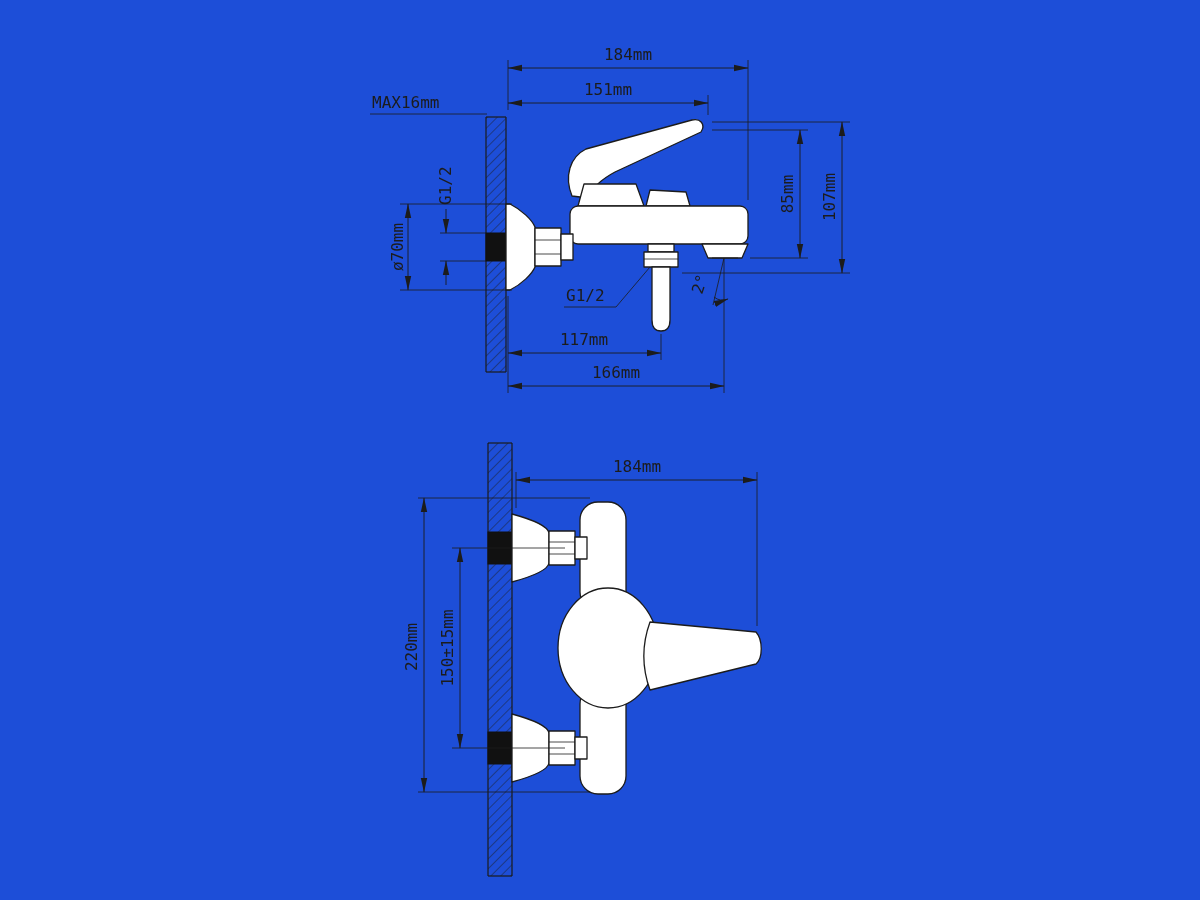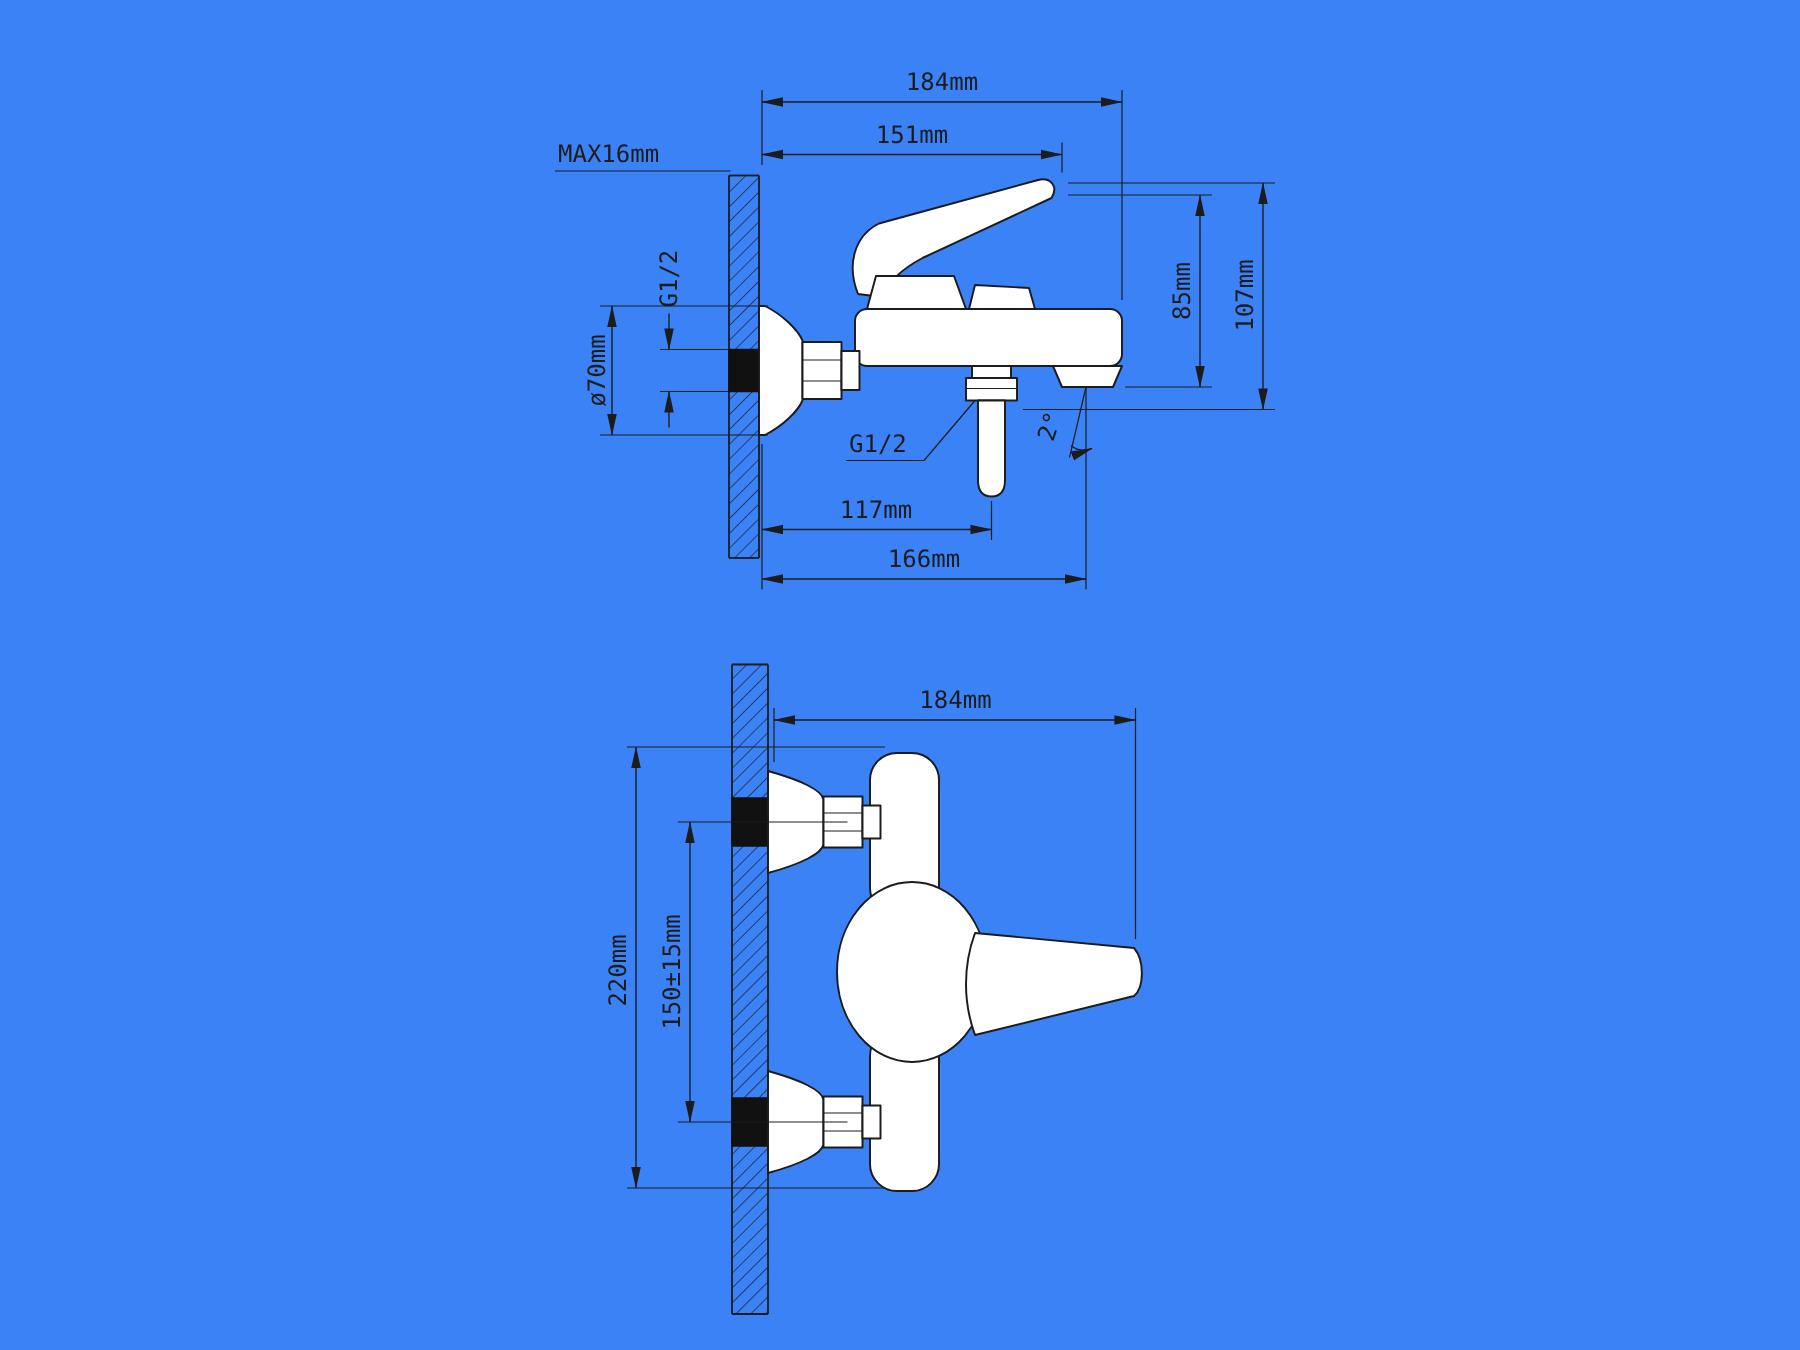--- a/index.html
+++ b/index.html
@@ -6,21 +6,21 @@
     margin: 0;
     padding: 0;
     background: #ffffff;
     width: 1200px;
     height: 900px;
     font-family: "DejaVu Sans Mono", monospace;
   }
   .drawing-wrap {
     width: 1200px;
     height: 900px;
-    background: #3b82f6;
+    background: #1d4ed8;
     overflow: hidden;
   }
   svg text {
     font-family: "DejaVu Sans Mono", monospace;
     font-size: 16px;
     fill: #1c1c1c;
   }
   .outline { fill: #ffffff; stroke: #1c1c1c; stroke-width: 1.3; stroke-linejoin: round; }
   .thin    { stroke: #1c1c1c; stroke-width: 0.8; fill: none; }
   .dimline { stroke: #1c1c1c; stroke-width: 0.9; fill: none; }

